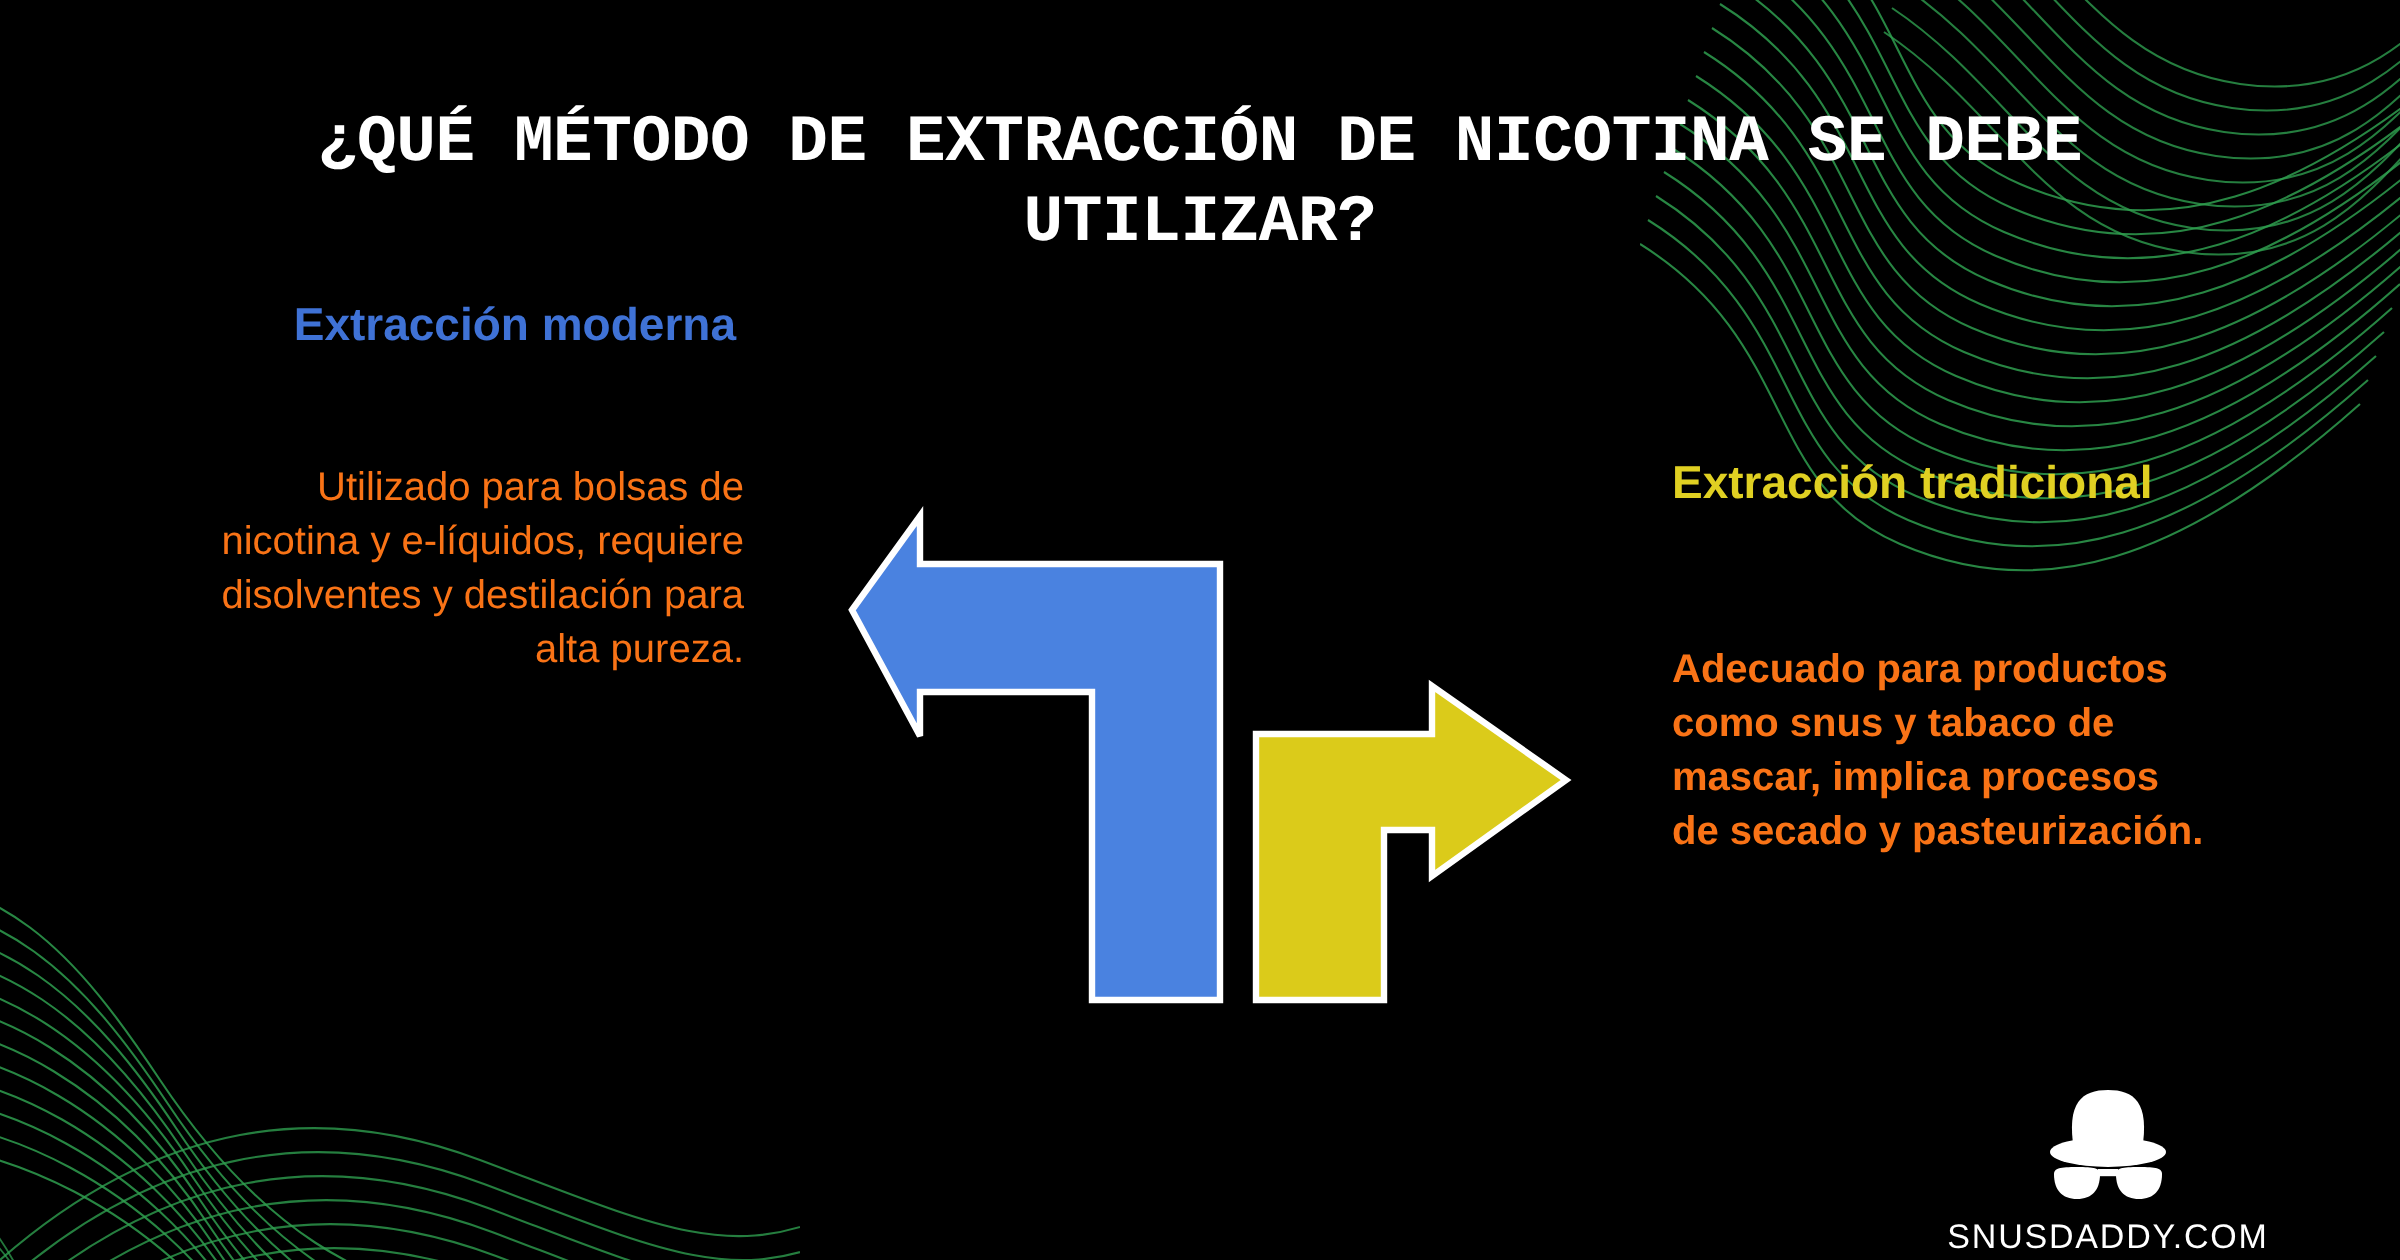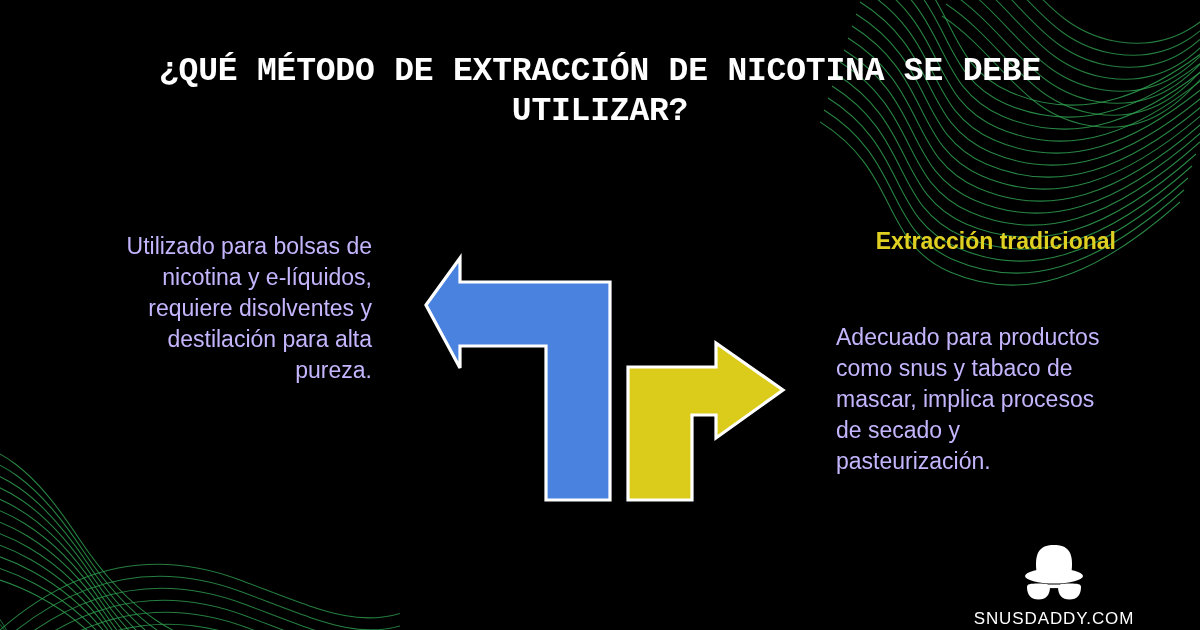--- a/index.html
+++ b/index.html
@@ -41,45 +41,46 @@
   
   .col-heading {
     position:absolute;
     font-size:23px;
     font-weight:bold;
     line-height:1.27;
     z-index:6;
   }
   .col-body {
     position:absolute;
-    color:#c4b5fd;
-    font-size:23px;
+    color:#f97316;
+    font-size:20px;
     font-weight:400;
     line-height:1.35;
     z-index:6;
   }
 
   #left-heading {
     top:148px; left:108px; width:260px;
     text-align:right;
     color:#3f72d6;
   }
   #left-body {
     top:231px; left:100px; width:272px;
     text-align:right;
   }
 
   #right-heading {
     top:227px; left:836px; width:280px;
-    text-align:right;
+    text-align:left;
     color:#e0d022;
   }
   #right-body {
     top:322px; left:836px; width:270px;
     text-align:left;
+    font-weight:bold;
   }
 
   
   #arrows {
     position:absolute;
     left:410px; top:240px;
     width:390px; height:275px;
     z-index:5;
   }
 
@@ -167,20 +168,21 @@
         <path d="M-20 262 C 34 260, 66 287, 86 342"></path>
         <path d="M-20 274 C 38 272, 72 299, 92 354"></path>
         <path d="M-20 286 C 42 284, 78 311, 98 366"></path>
         <path d="M-20 298 C 46 296, 84 323, 104 378"></path>
       </g>
     </svg>
   </div>
 
   <h1 id="title">¿QUÉ MÉTODO DE EXTRACCIÓN DE NICOTINA SE DEBE UTILIZAR?</h1>
 
+  <div class="col-heading" id="left-heading">Extracción moderna</div>
   <div class="col-body" id="left-body">Utilizado para bolsas de nicotina y e-líquidos, requiere disolventes y destilación para alta pureza.</div>
 
   <div class="col-heading" id="right-heading">Extracción tradicional</div>
   <div class="col-body" id="right-body">Adecuado para productos como snus y tabaco de mascar, implica procesos de secado y pasteurización.</div>
 
   <div id="arrows">
     <svg viewBox="0 0 390 275" width="390" height="275" aria-hidden="true">
 
       <polygon points="16,65 50,18 50,42 200,42 200,260 136,260 136,106 50,106 50,128" fill="#4a82e0" stroke="#ffffff" stroke-width="3.2" stroke-linejoin="miter"></polygon>
 

